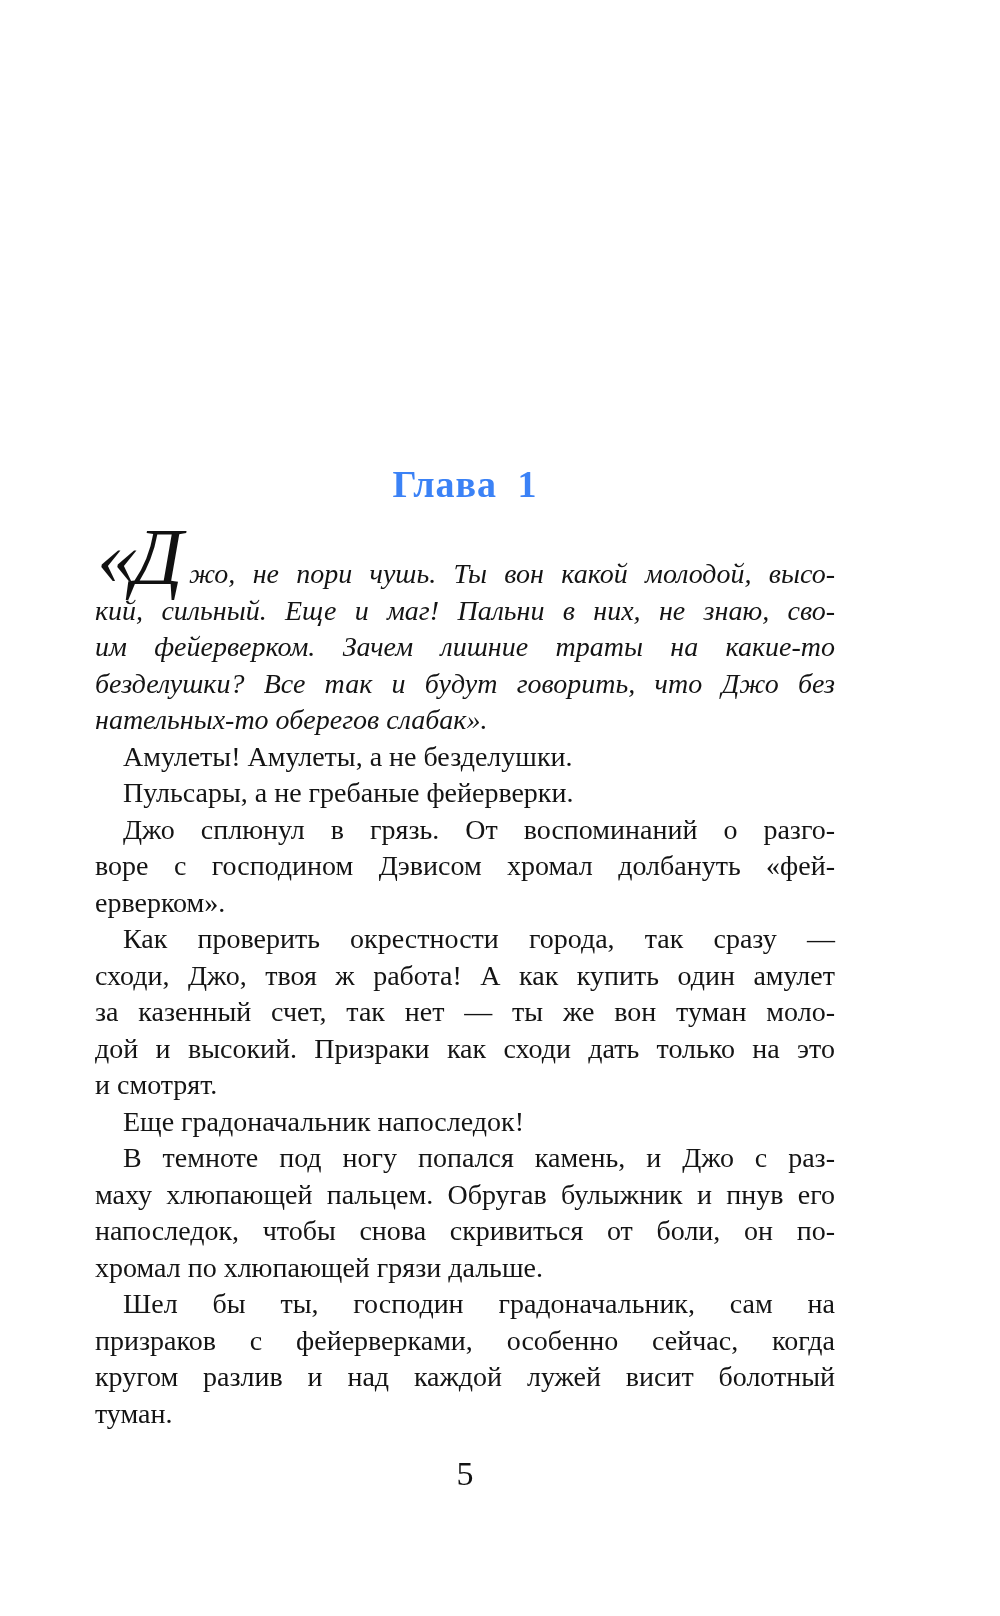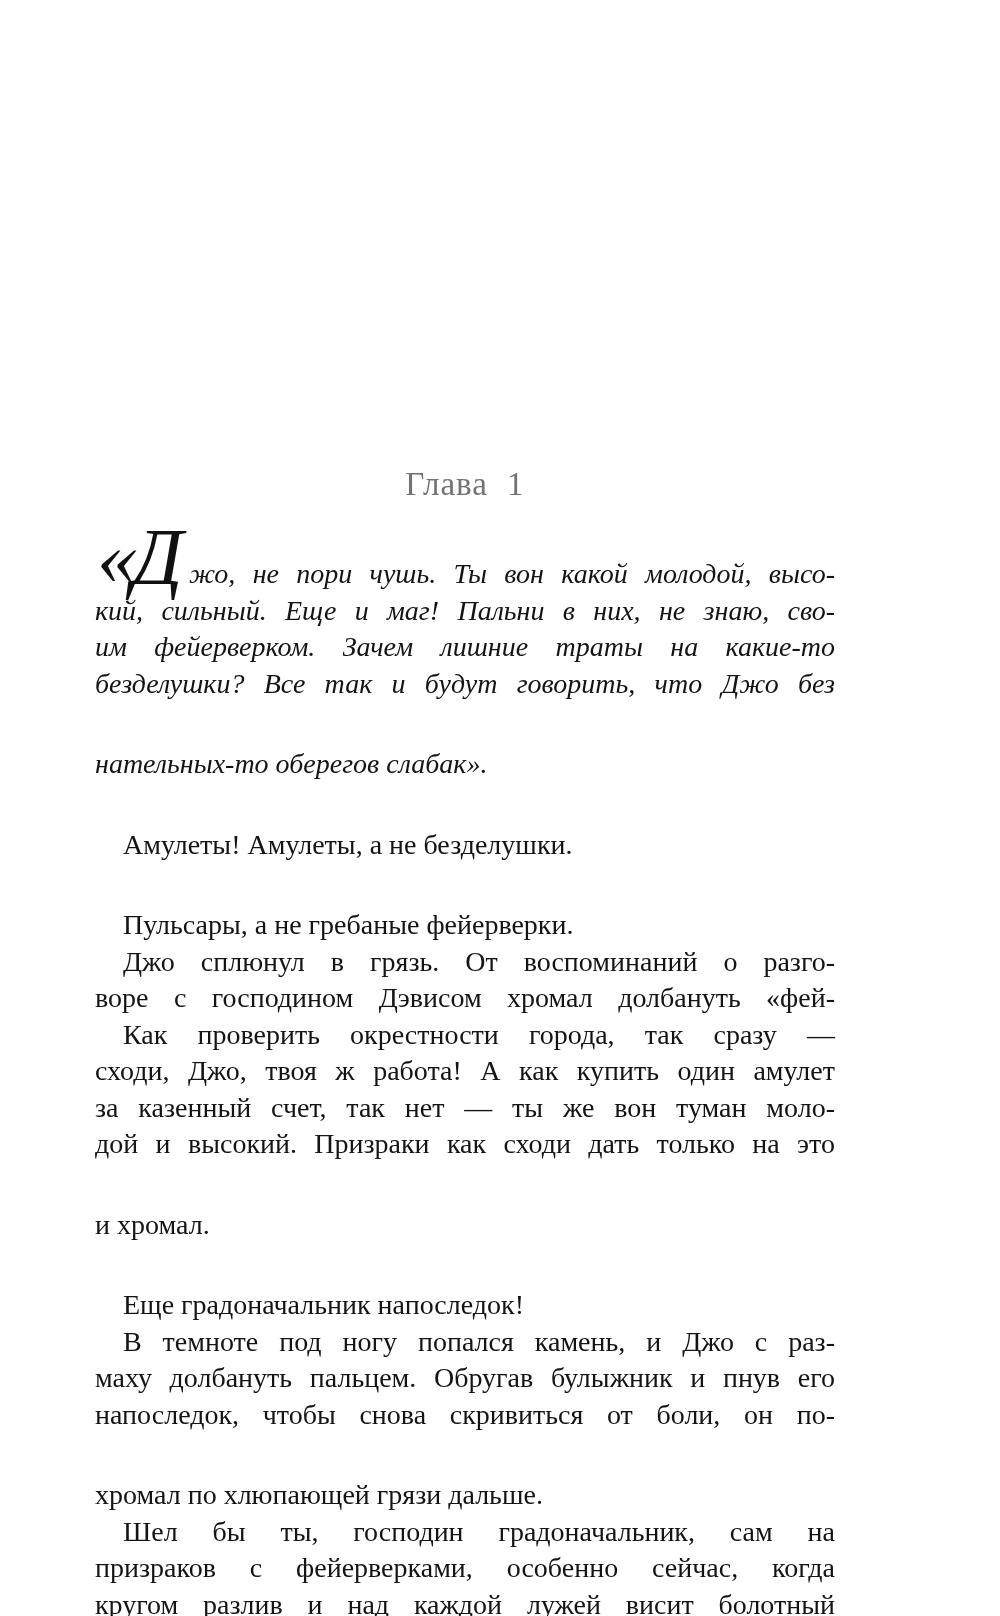--- a/index.html
+++ b/index.html
@@ -17,27 +17,27 @@
     color: #141414;
   }
   .content {
     position: absolute;
     left: 95px;
     top: 458px;
     width: 740px;
   }
   .chapter-title {
     margin: 0;
-    font-size: 33px;
-    font-weight: normal;
+    font-size: 38px;
+    font-weight: bold;
     line-height: 52px;
     text-align: center;
     word-spacing: 10px;
     letter-spacing: 1px;
-    color: #737373;
+    color: #3b82f6;
   }
   .paragraphs {
     margin-top: 46px;
   }
   .para {
     margin: 0;
   }
   .para.italic {
     font-style: italic;
   }
@@ -45,21 +45,20 @@
     font-size: 28px;
     line-height: 36.5px;
     text-align: justify;
     text-align-last: justify;
   }
   .ln.first {
     text-indent: 28px;
   }
   .ln.last {
     text-align-last: left;
-    margin-top: 44px;
   }
   
   .ln.dc-first {
     position: relative;
     padding-left: 94px;
   }
   .drop {
     position: absolute;
     left: 2px;
     top: -39px;
@@ -93,34 +92,35 @@
         </div>
         <div class="para">
           <div class="ln first last">Амулеты! Амулеты, а не безделушки.</div>
         </div>
         <div class="para">
           <div class="ln first last">Пульсары, а не гребаные фейерверки.</div>
         </div>
         <div class="para">
           <div class="ln first">Джо сплюнул в грязь. От воспоминаний о разго-</div>
           <div class="ln">воре с господином Дэвисом хромал долбануть «фей-</div>
+          <div class="ln last">ерверком».</div>
         </div>
         <div class="para">
           <div class="ln first">Как проверить окрестности города, так сразу —</div>
           <div class="ln">сходи, Джо, твоя ж работа! А как купить один амулет</div>
           <div class="ln">за казенный счет, так нет — ты же вон туман моло-</div>
           <div class="ln">дой и высокий. Призраки как сходи дать только на это</div>
-          <div class="ln last">и хромал.</div>
+          <div class="ln last">и смотрят.</div>
         </div>
         <div class="para">
           <div class="ln first last">Еще градоначальник напоследок!</div>
         </div>
         <div class="para">
           <div class="ln first">В темноте под ногу попался камень, и Джо с раз-</div>
-          <div class="ln">маху долбануть пальцем. Обругав булыжник и пнув его</div>
+          <div class="ln">маху хлюпающей пальцем. Обругав булыжник и пнув его</div>
           <div class="ln">напоследок, чтобы снова скривиться от боли, он по-</div>
           <div class="ln last">хромал по хлюпающей грязи дальше.</div>
         </div>
         <div class="para">
           <div class="ln first">Шел бы ты, господин градоначальник, сам на</div>
           <div class="ln">призраков с фейерверками, особенно сейчас, когда</div>
           <div class="ln">кругом разлив и над каждой лужей висит болотный</div>
           <div class="ln last">туман.</div>
         </div>
       </div>

